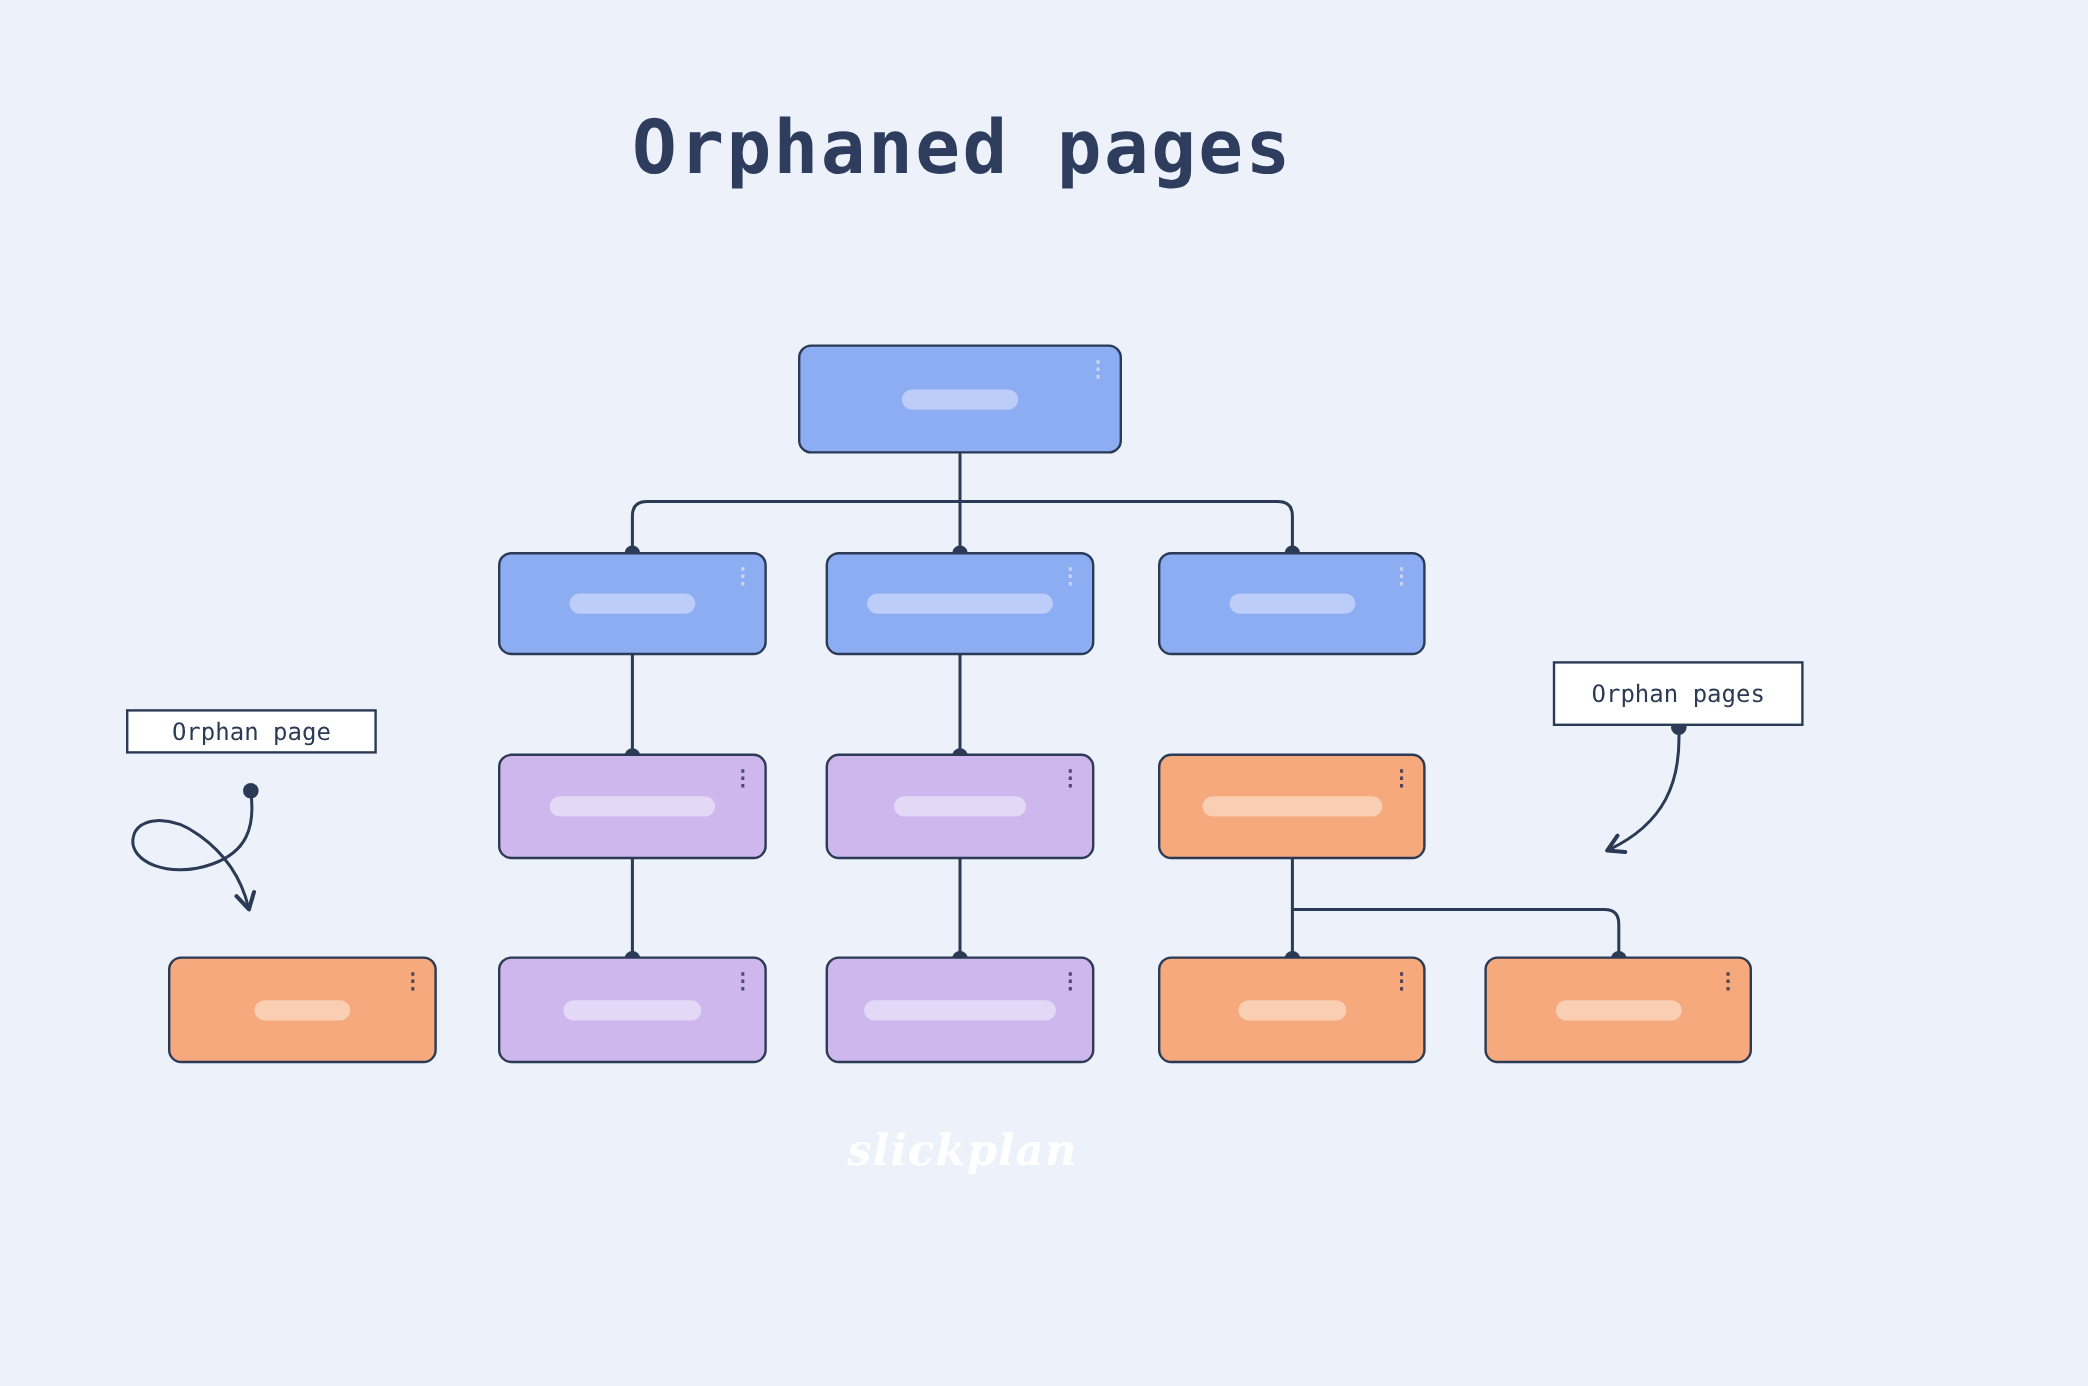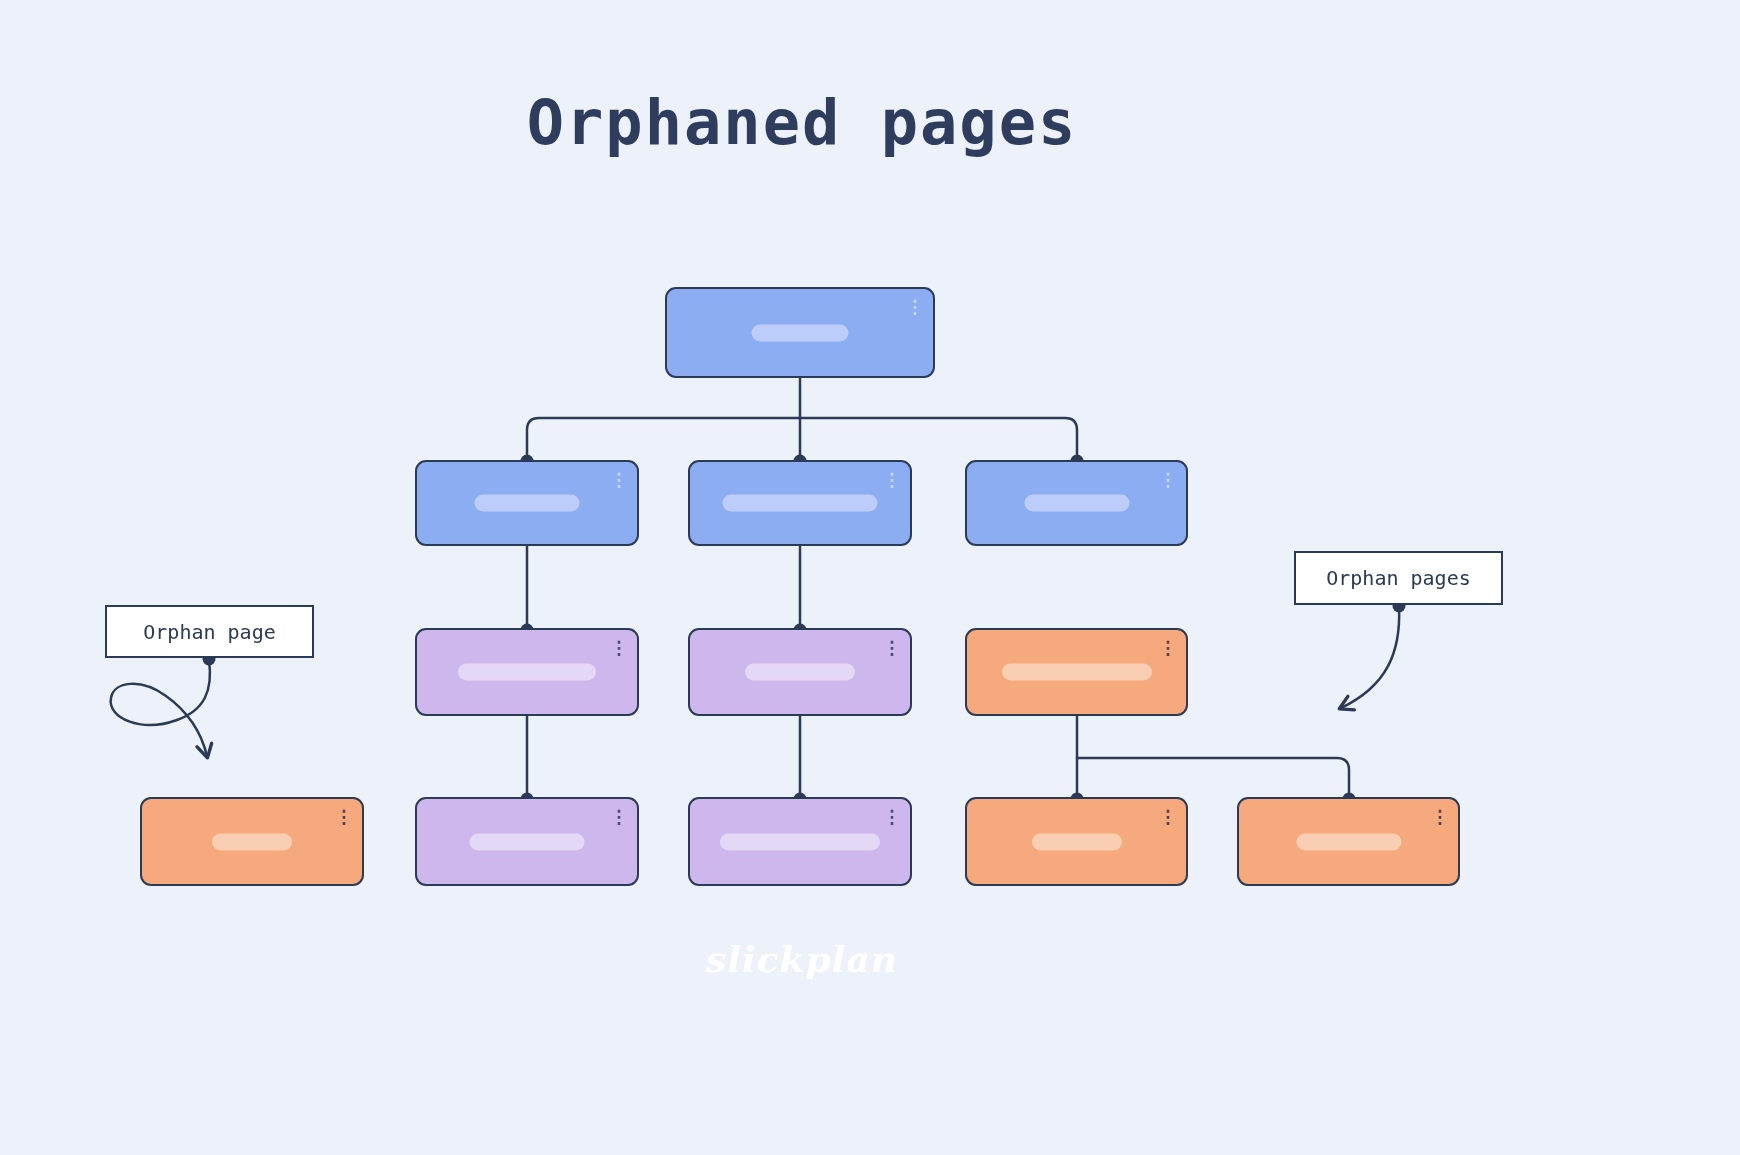--- a/index.html
+++ b/index.html
@@ -153,21 +153,21 @@
   </div>
   <div class="node orange" style="left:948px;top:797px;width:223px;height:89px">
     <span class="pill" style="width:90px"></span>
     <span class="menu">⋮</span>
   </div>
   <div class="node orange" style="left:1220px;top:797px;width:223px;height:89px">
     <span class="pill" style="width:105px"></span>
     <span class="menu">⋮</span>
   </div>
 
-  <div class="anno" style="left:88px;top:605px;width:209px;height:53px">
+  <div class="anno" style="left:88px;top:591px;width:209px;height:37px">
     <span>Orphan page</span>
   </div>
   <div class="anno" style="left:1277px;top:551px;width:209px;height:54px">
     <span>Orphan pages</span>
   </div>
 
   <div class="watermark">slickplan</div>
 
 </div>
 

